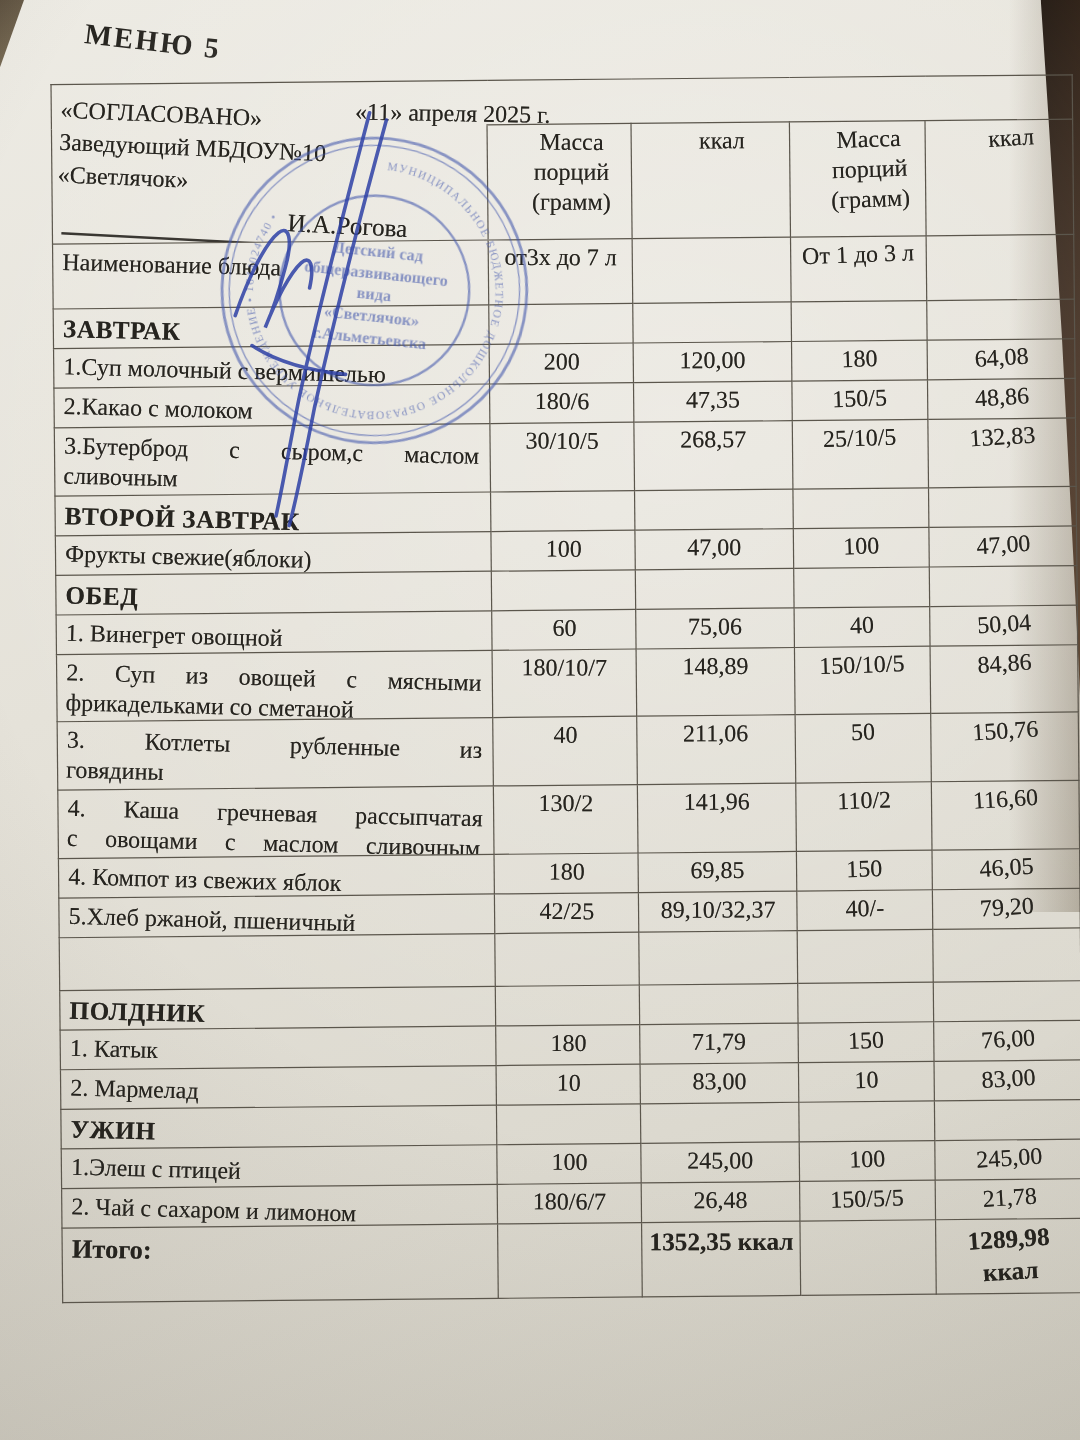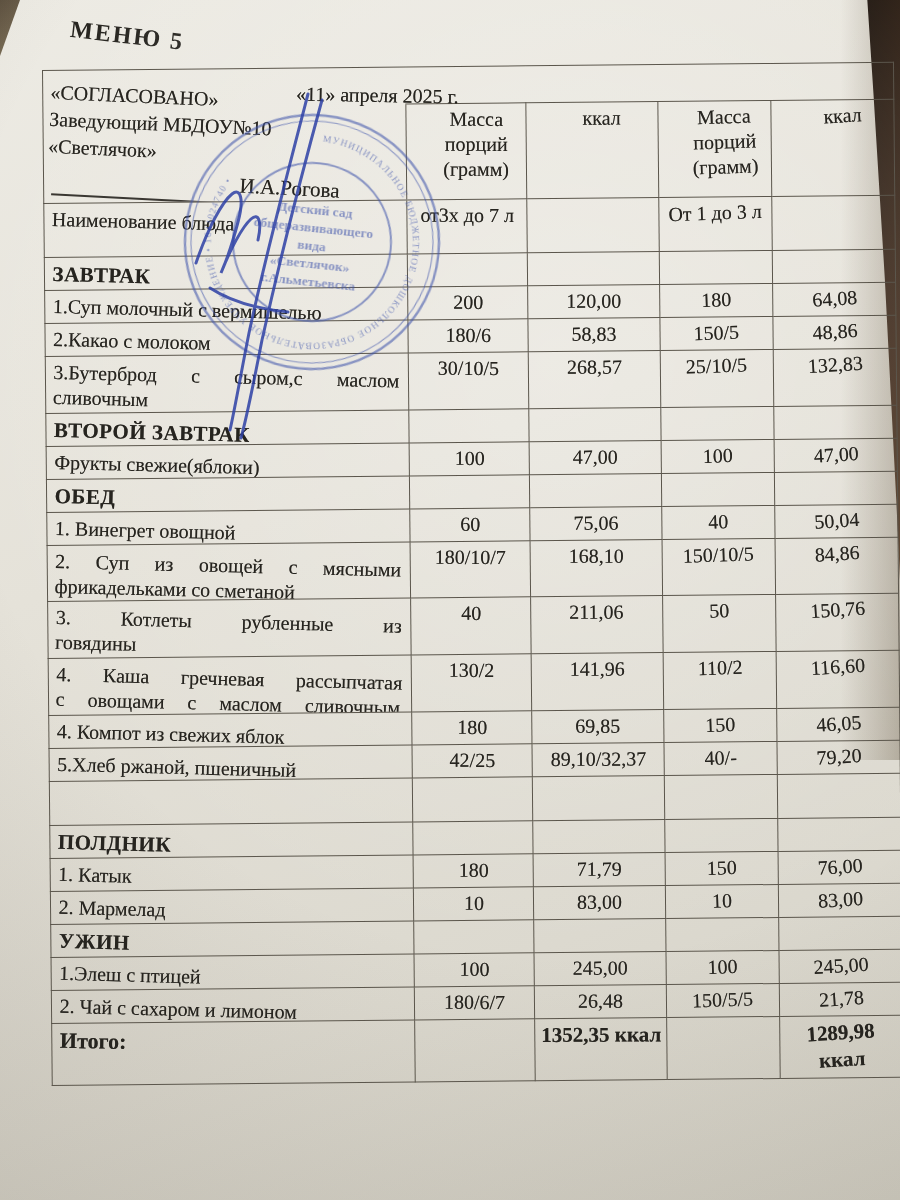--- a/index.html
+++ b/index.html
@@ -138,21 +138,21 @@
         <td class="m1"><span>200</span></td>
         <td class="k1"><span>120,00</span></td>
         <td class="m2"><span>180</span></td>
         <td class="k2"><span>64,08</span></td>
       </tr>
       <tr class="row">
         <td class="cn">
             <span>2.Какао с молоком</span>
           </td>
         <td class="m1"><span>180/6</span></td>
-        <td class="k1"><span>58,83</span></td>
+        <td class="k1"><span>47,35</span></td>
         <td class="m2"><span>150/5</span></td>
         <td class="k2"><span>48,86</span></td>
       </tr>
       <tr class="row">
         <td class="cn">
             <span class="ws6">3.Бутерброд с сыром,с маслом сливочным</span>
           </td>
         <td class="m1"><span>30/10/5</span></td>
         <td class="k1"><span>268,57</span></td>
         <td class="m2"><span>25/10/5</span></td>
@@ -194,21 +194,21 @@
         <td class="m1"><span>60</span></td>
         <td class="k1"><span>75,06</span></td>
         <td class="m2"><span>40</span></td>
         <td class="k2"><span>50,04</span></td>
       </tr>
       <tr class="row">
         <td class="cn">
             <span>2. Суп из овощей с мясными фрикадельками со сметаной</span>
           </td>
         <td class="m1"><span>180/10/7</span></td>
-        <td class="k1"><span>168,10</span></td>
+        <td class="k1"><span>148,89</span></td>
         <td class="m2"><span>150/10/5</span></td>
         <td class="k2"><span>84,86</span></td>
       </tr>
       <tr class="row">
         <td class="cn">
             <span class="ws20">3. Котлеты рубленные из говядины</span>
           </td>
         <td class="m1"><span>40</span></td>
         <td class="k1"><span>211,06</span></td>
         <td class="m2"><span>50</span></td>

